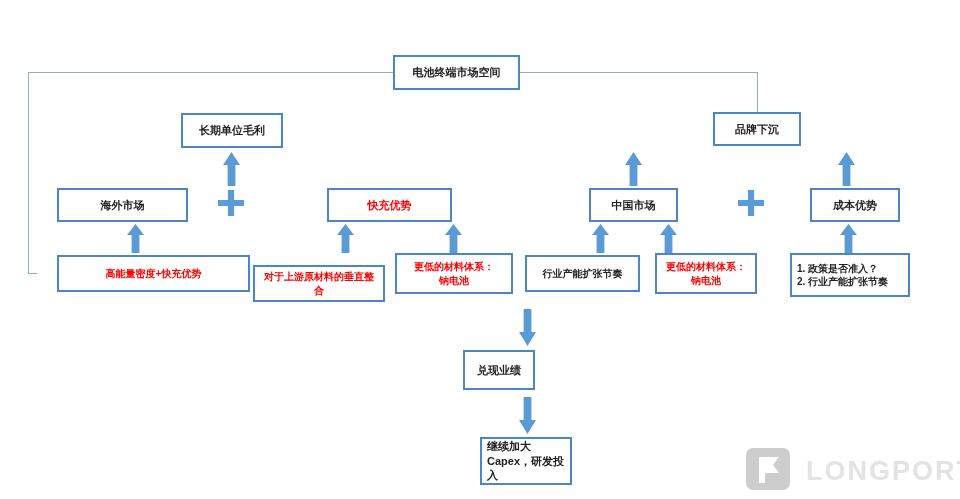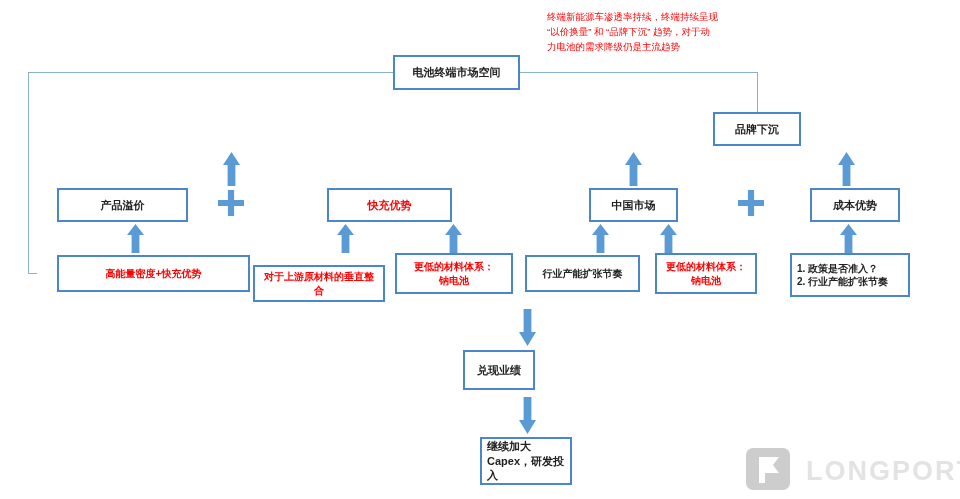--- a/index.html
+++ b/index.html
@@ -50,24 +50,25 @@
 <div class="canvas">
 
   <div class="connector" style="left:28px; top:72px; width:365px; height:1px;"></div>
   <div class="connector" style="left:28px; top:72px; width:1px; height:201px;"></div>
   <div class="connector" style="left:28px; top:273px; width:9px; height:1px;"></div>
   <div class="connector" style="left:520px; top:72px; width:237px; height:1px;"></div>
   <div class="connector" style="left:757px; top:72px; width:1px; height:40px;"></div>
 
   <div class="box" style="left:393px; top:55px; width:127px; height:35px;">电池终端市场空间</div>
 
+  <div class="box" style="left:181px; top:113px; width:102px; height:35px;">长期单位毛利</div>
 
   <div class="box" style="left:713px; top:112px; width:88px; height:34px;">品牌下沉</div>
 
-  <div class="box" style="left:57px; top:188px; width:131px; height:34px;">产品溢价</div>
+  <div class="box" style="left:57px; top:188px; width:131px; height:34px;">海外市场</div>
 
   <div class="box red" style="left:327px; top:188px; width:125px; height:34px;">快充优势</div>
 
   <div class="box" style="left:589px; top:188px; width:89px; height:34px;">中国市场</div>
 
   <div class="box" style="left:810px; top:188px; width:90px; height:34px;">成本优势</div>
 
   <div class="box red small" style="left:37px; top:255px; width:193px; height:37px;margin-left:20px;">高能量密度+快充优势</div>
 
   <div class="box red small" style="left:253px; top:255px; width:132px; height:37px;margin-top:10px;">对于上游原材料的垂直整合</div>
@@ -97,25 +98,20 @@
   <div class="arr up" style="left:592px; top:224px; height:29px;"></div>
   <div class="arr up" style="left:660px; top:224px; height:29px;"></div>
   <div class="arr up" style="left:840px; top:224px; height:29px;"></div>
 
   <div class="arr down" style="left:519px; top:309px; height:37px;"></div>
   <div class="arr down" style="left:519px; top:397px; height:37px;"></div>
 
   <div class="plus" style="left:218px; top:190px;"></div>
   <div class="plus" style="left:738px; top:190px;"></div>
 
-  <div class="annotation">
-    <div>终端新能源车渗透率持续，终端持续呈现</div>
-    <div>“以价换量” 和 “品牌下沉” 趋势，对于动</div>
-    <div>力电池的需求降级仍是主流趋势</div>
-  </div>
 
   <div class="watermark">
     <span>
       <svg width="50" height="46" viewBox="0 0 50 46">
         <rect x="2" y="2" width="44" height="42" rx="7" fill="#cdcdcd"></rect>
         <path d="M15 11 h20 l-6 8 6 8 h-14 v10 h-6 z" fill="#ffffff"></path>
       </svg>
     </span>
     <span class="watermark-text">LONGPORT</span>
   </div>

